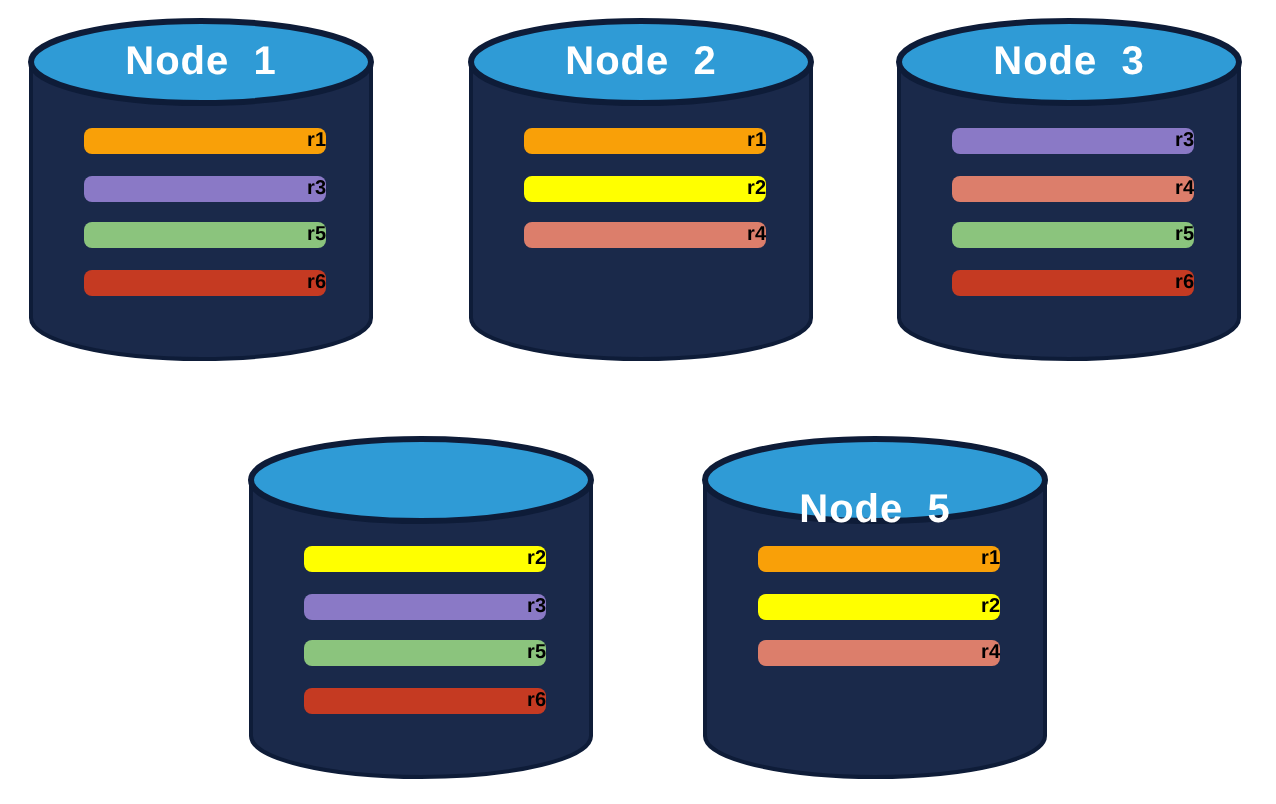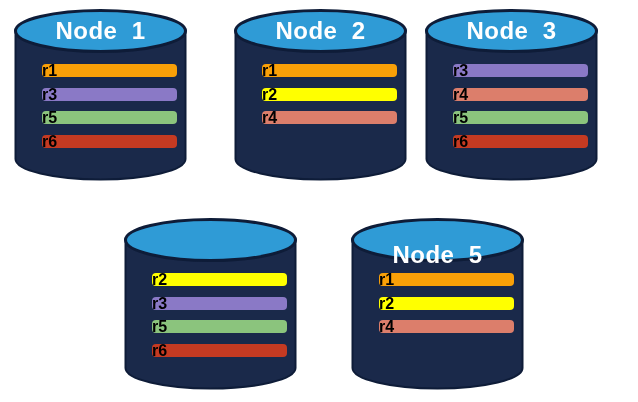--- a/index.html
+++ b/index.html
@@ -41,42 +41,42 @@
   .node-title {
     position: absolute;
     top: 11px;
     left: 0;
     right: 0;
     height: 24px;
     line-height: 24px;
     text-align: center;
     color: #FFFFFF;
     font-weight: bold;
-    font-size: 24px;
+    font-size: 20px;
     letter-spacing: 0.5px;
     white-space: pre;
   }
   .replica-list {
     position: absolute;
     left: 0;
     top: 0;
     width: 175px;
     height: 174px;
   }
   .bar {
     position: absolute;
     left: 29px;
-    width: 135px;
+    width: 121px;
     height: 13px;
     border-radius: 4px;
     color: #000000;
     font-weight: bold;
-    font-size: 16px;
+    font-size: 10px;
     line-height: 13px;
-    text-align: left;
+    text-align: right;
   }
 </style>
 </head>
 <body>
 
 <div class="diagram" style="background: rgb(255, 255, 255);">
     <div class="node" style="left: 13px; top: 8px;">
     <svg class="cyl" viewBox="0 0 175 174" aria-hidden="true">
       <path class="cyl-body" d="M2.5,23 L2.5,151 A85,20.5 0 0 0 172.5,151 L172.5,23 Z"></path>
       <ellipse class="cyl-top" cx="87.5" cy="23" rx="85" ry="20.5"></ellipse>
@@ -94,21 +94,21 @@
       <path class="cyl-body" d="M2.5,23 L2.5,151 A85,20.5 0 0 0 172.5,151 L172.5,23 Z"></path>
       <ellipse class="cyl-top" cx="87.5" cy="23" rx="85" ry="20.5"></ellipse>
     </svg>
     <div class="node-title" style="color: rgb(255, 255, 255);">Node  2</div>
     <div class="replica-list">
         <div class="bar" style="top: 56px; background: rgb(249, 160, 8); color: rgb(0, 0, 0);">r1</div>
         <div class="bar" style="top: 79.5px; background: rgb(255, 255, 0); color: rgb(0, 0, 0);">r2</div>
         <div class="bar" style="top: 103px; background: rgb(220, 126, 107); color: rgb(0, 0, 0);">r4</div>
       </div>
   </div>
-    <div class="node" style="left: 424px; top: 8px;">
+    <div class="node" style="left: 447px; top: 8px;">
     <svg class="cyl" viewBox="0 0 175 174" aria-hidden="true">
       <path class="cyl-body" d="M2.5,23 L2.5,151 A85,20.5 0 0 0 172.5,151 L172.5,23 Z"></path>
       <ellipse class="cyl-top" cx="87.5" cy="23" rx="85" ry="20.5"></ellipse>
     </svg>
     <div class="node-title" style="color: rgb(255, 255, 255);">Node  3</div>
     <div class="replica-list">
         <div class="bar" style="top: 56px; background: rgb(138, 121, 198); color: rgb(0, 0, 0);">r3</div>
         <div class="bar" style="top: 79.5px; background: rgb(220, 126, 107); color: rgb(0, 0, 0);">r4</div>
         <div class="bar" style="top: 103px; background: rgb(139, 196, 125); color: rgb(0, 0, 0);">r5</div>
         <div class="bar" style="top: 126.5px; background: rgb(197, 58, 34); color: rgb(0, 0, 0);">r6</div>

